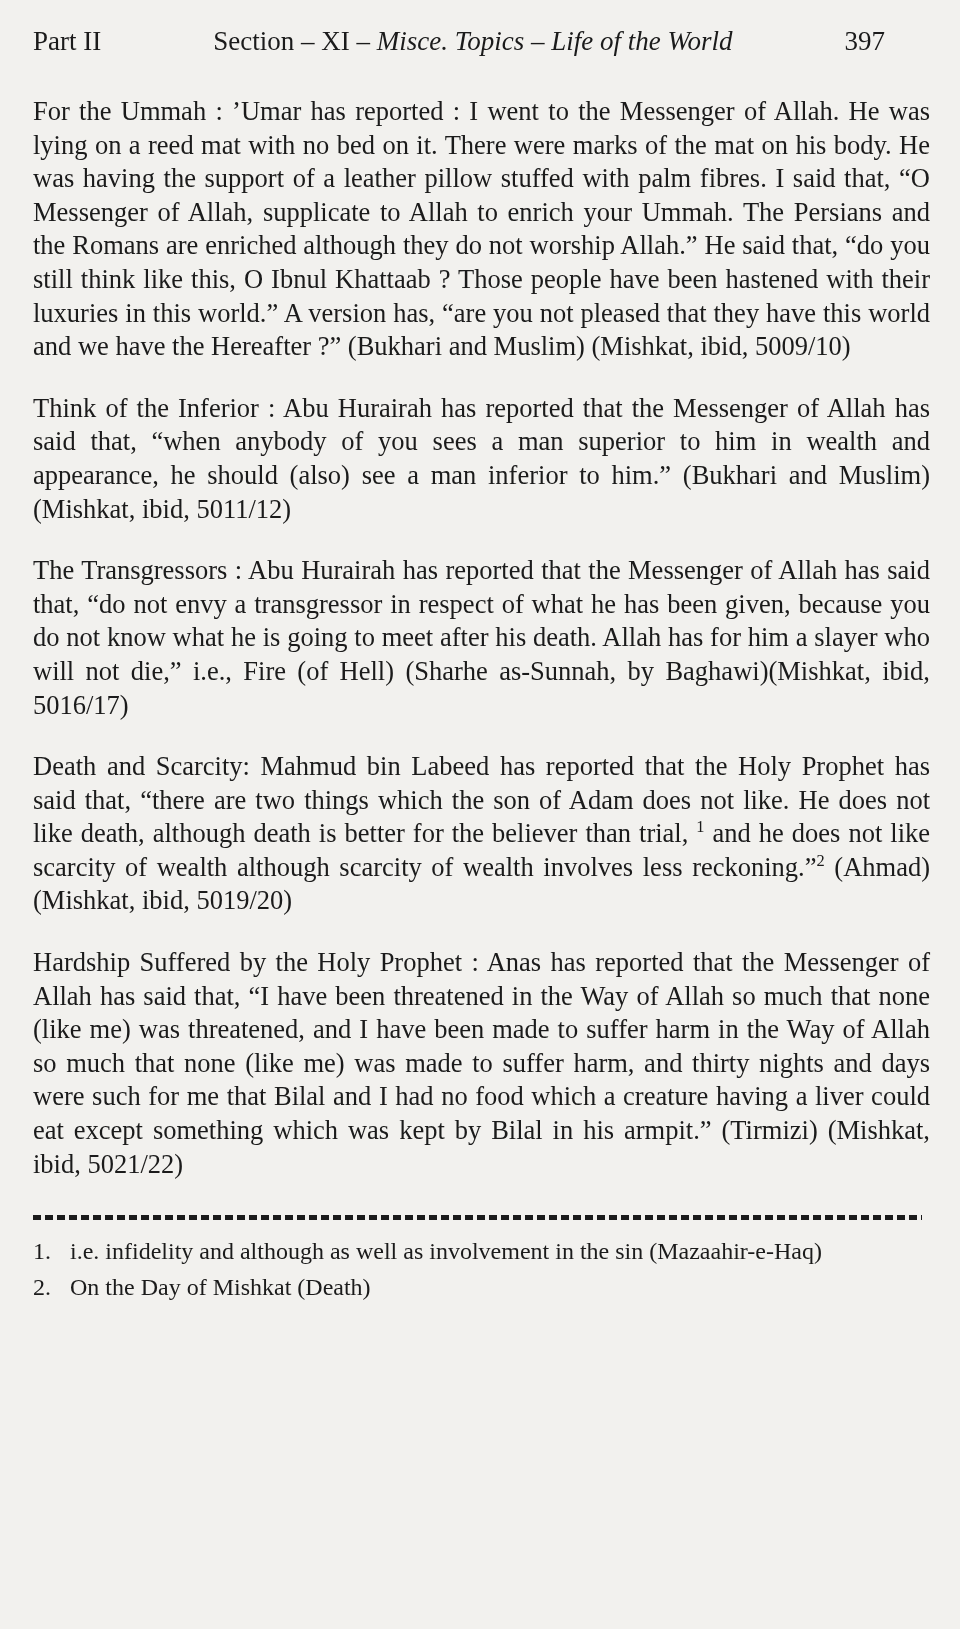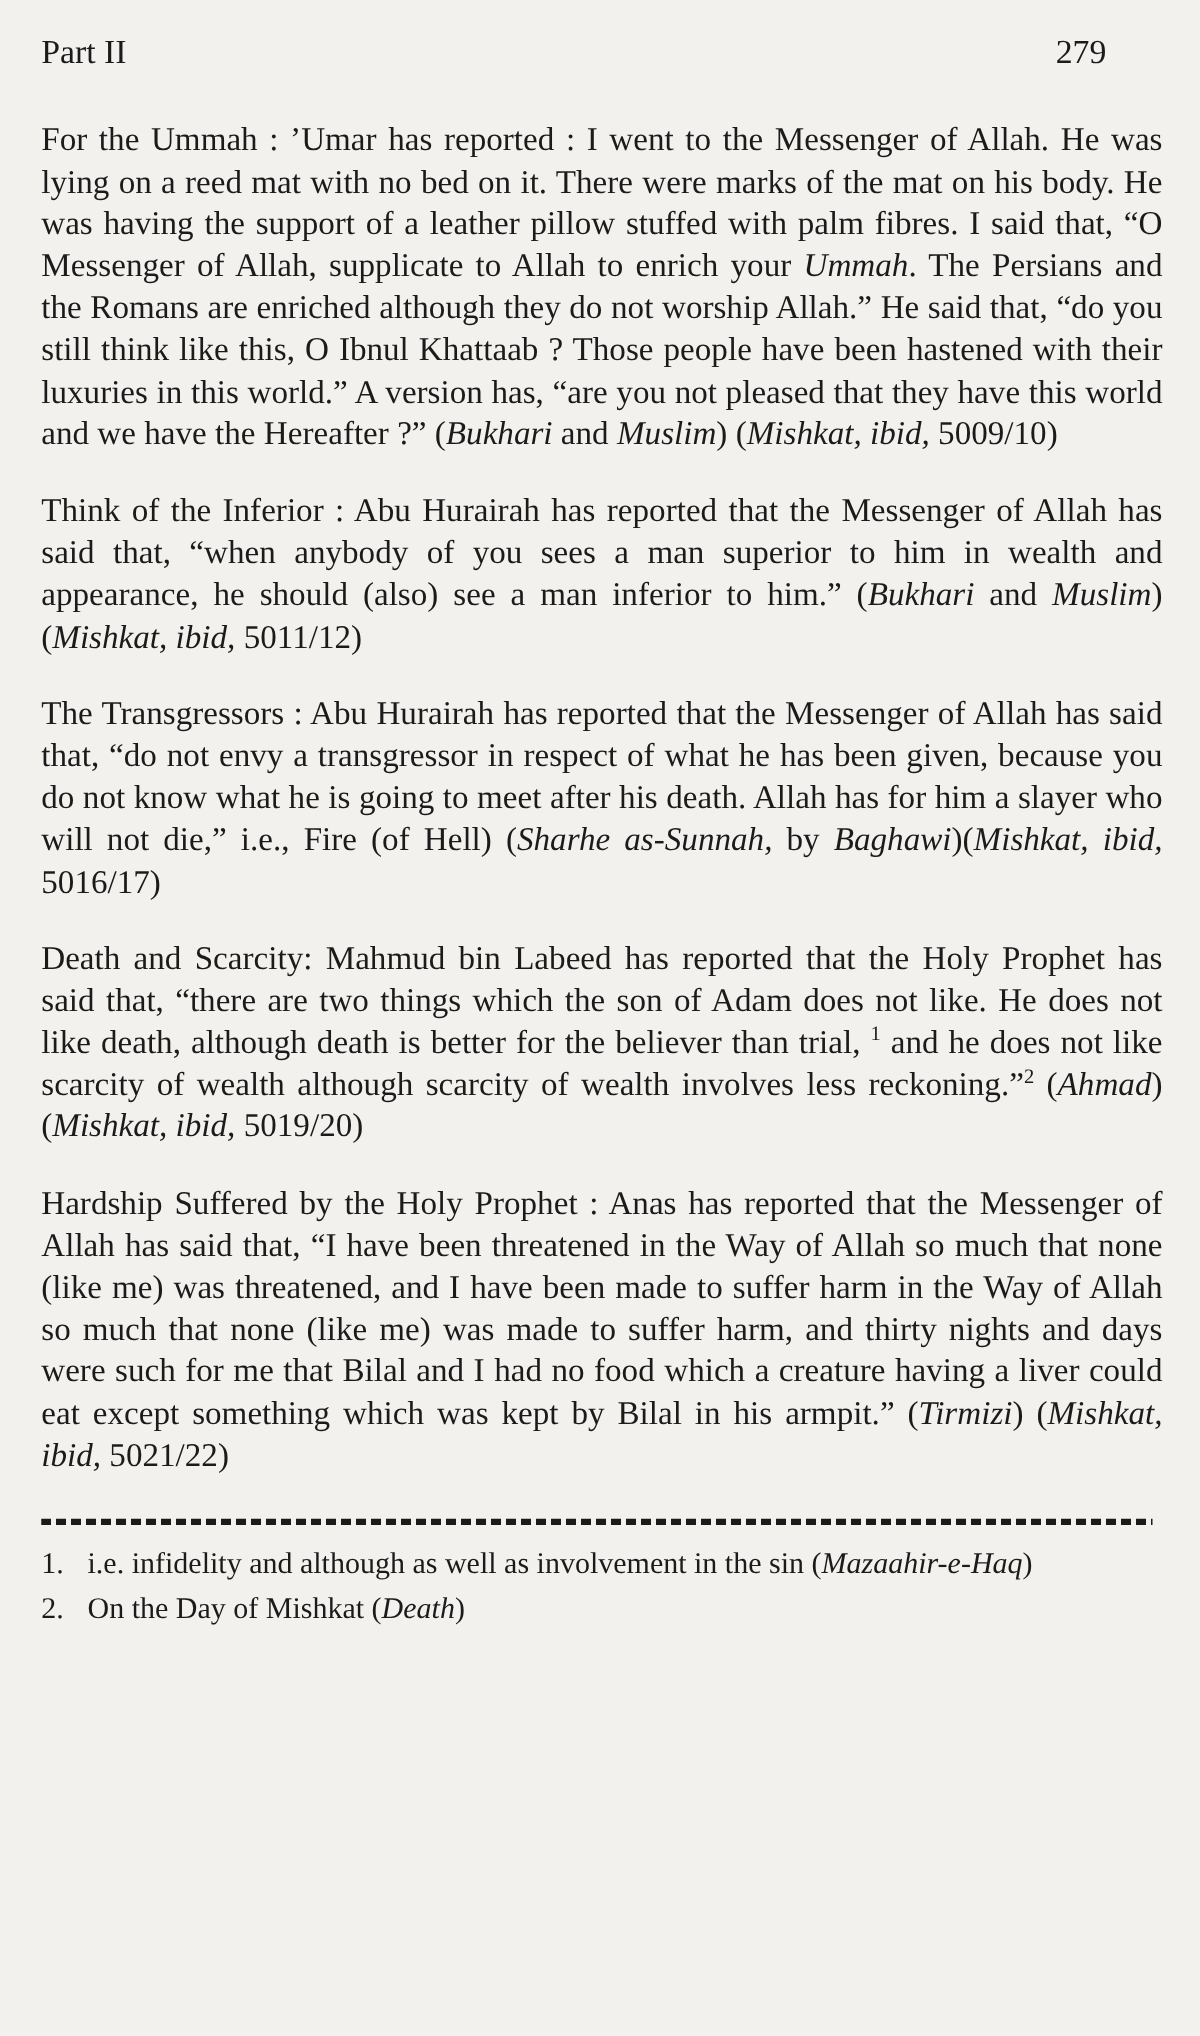--- a/index.html
+++ b/index.html
@@ -35,21 +35,21 @@
   }
   .italic { font-style: italic; }
   .body-text p.para {
     font-size: 26.5px;
     line-height: 33.6px;
     text-align: justify;
     margin: 0 0 28px 0;
   }
   .body-text p.para span.b { font-weight: normal; }
   .body-text p.para span.i,
-  .footnotes p span.i { font-style: italic; }
+  .footnotes p span.i { }
   sup {
     font-size: 0.62em;
     line-height: 0;
     vertical-align: super;
   }
   .separator {
     height: 5px;
     margin: 34px 8px 13px 0;
     background: repeating-linear-gradient(90deg, #1b1b1b 0 8px, transparent 8px 12px);
   }
@@ -66,21 +66,22 @@
     flex: 1;
   }
 </style>
 </head>
 <body>
 
 <div class="page">
 
   <div class="page-header">
     <span>Part II</span>
-    <span>279</span>
+    <span class="section-group"><span>Section – XI – </span><span class="italic">Misce. Topics – Life of the World</span></span>
+    <span>397</span>
   </div>
 
   <div class="body-text">
       <p class="para"><span class="b">For the Ummah : </span><span>’Umar has reported : I went to the Messenger of Allah. He was lying on a reed mat with no bed on it. There were marks of the mat on his body. He was having the support of a leather pillow stuffed with palm fibres. I said that, “O Messenger of Allah, supplicate to Allah to enrich your </span><span class="i">Ummah</span><span>. The Persians and the Romans are enriched although they do not worship Allah.” He said that, “do you still think like this, O Ibnul Khattaab ? Those people have been hastened with their luxuries in this world.” A version has, “are you not pleased that they have this world and we have the Hereafter ?” (</span><span class="i">Bukhari</span><span> and </span><span class="i">Muslim</span><span>) (</span><span class="i">Mishkat, ibid,</span><span> 5009/10)</span></p>
       <p class="para"><span class="b">Think of the Inferior : </span><span>Abu Hurairah has reported that the Messenger of Allah has said that, “when anybody of you sees a man superior to him in wealth and appearance, he should (also) see a man inferior to him.” (</span><span class="i">Bukhari</span><span> and </span><span class="i">Muslim</span><span>) (</span><span class="i">Mishkat, ibid,</span><span> 5011/12)</span></p>
       <p class="para"><span class="b">The Transgressors : </span><span>Abu Hurairah has reported that the Messenger of Allah has said that, “do not envy a transgressor in respect of what he has been given, because you do not know what he is going to meet after his death. Allah has for him a slayer who will not die,” i.e., Fire (of Hell) (</span><span class="i">Sharhe as-Sunnah,</span><span> by </span><span class="i">Baghawi</span><span>)(</span><span class="i">Mishkat, ibid,</span><span> 5016/17)</span></p>
       <p class="para"><span class="b">Death and Scarcity: </span><span>Mahmud bin Labeed has reported that the Holy Prophet has said that, “there are two things which the son of Adam does not like. He does not like death, although death is better for the believer than trial, </span><sup>1</sup><span> and he does not like scarcity of wealth although scarcity of wealth involves less reckoning.”</span><sup>2</sup><span> (</span><span class="i">Ahmad</span><span>) (</span><span class="i">Mishkat, ibid,</span><span> 5019/20)</span></p>
       <p class="para"><span class="b">Hardship Suffered by the Holy Prophet : </span><span>Anas has reported that the Messenger of Allah has said that, “I have been threatened in the Way of Allah so much that none (like me) was threatened, and I have been made to suffer harm in the Way of Allah so much that none (like me) was made to suffer harm, and thirty nights and days were such for me that Bilal and I had no food which a creature having a liver could eat except something which was kept by Bilal in his armpit.” (</span><span class="i">Tirmizi</span><span>) (</span><span class="i">Mishkat, ibid,</span><span> 5021/22)</span></p>
     </div>
 

